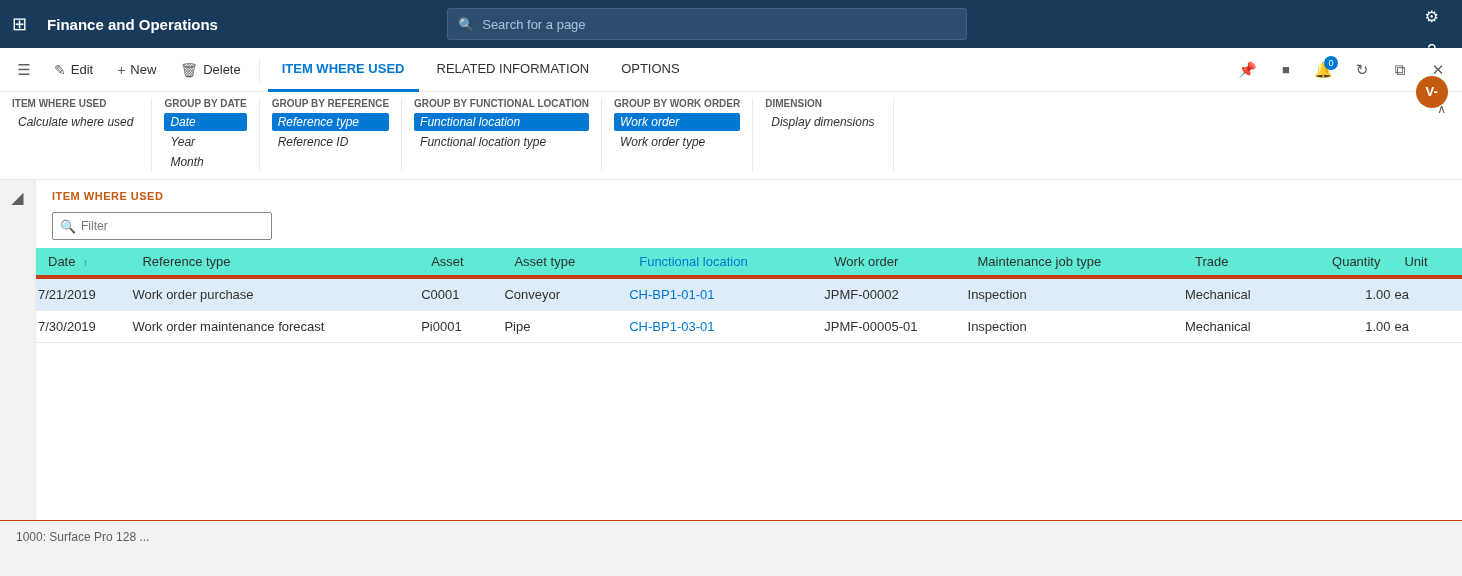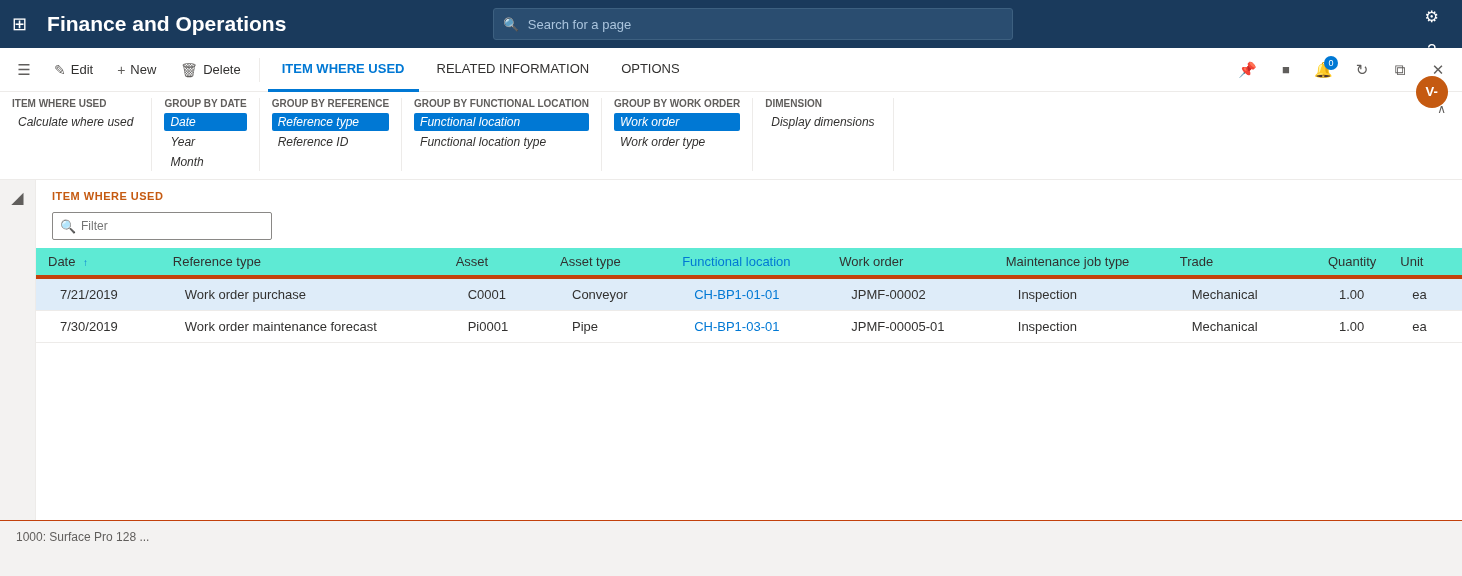--- a/index.html
+++ b/index.html
@@ -16,21 +16,21 @@
     }
     .top-bar-waffle {
       color: white;
       font-size: 18px;
       cursor: pointer;
       margin-right: 8px;
     }
     .top-bar-title {
       color: white;
       font-weight: 600;
-      font-size: 21px;
+      font-size: 15px;
       white-space: nowrap;
     }
     .top-bar-search {
       flex: 1;
       max-width: 520px;
       margin: 0 auto;
       background: #2a4d70;
       border-radius: 3px;
       border: 1px solid #3d6080;
       height: 32px;
@@ -295,21 +295,21 @@
     thead th .sort-arrow {
       margin-left: 4px;
       font-size: 10px;
       color: #0078d4;
     }
     tbody tr {
       border-bottom: 1px solid #edebe9;
     }
     tbody tr.selected { background: #deecf9; }
     tbody td {
-      padding: 8px 24px;
+      padding: 8px 2px;
       color: #323130;
       white-space: nowrap;
       margin-left: 32px;
     }
     tbody td.link-cell { color: #0078d4; cursor: pointer; }
 
     
     .status-bar {
       background: #f3f2f1;
       height: 32px;

